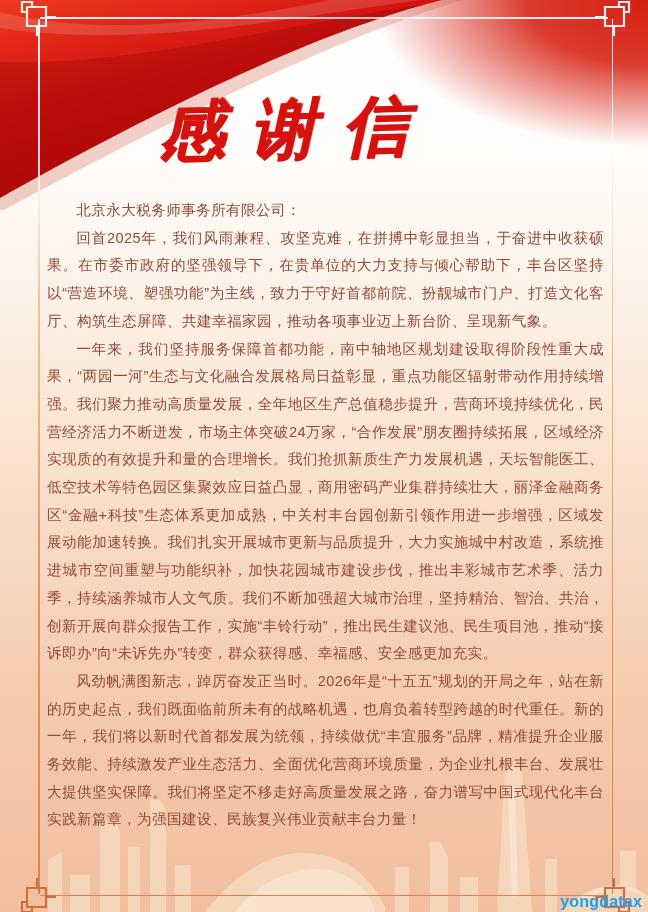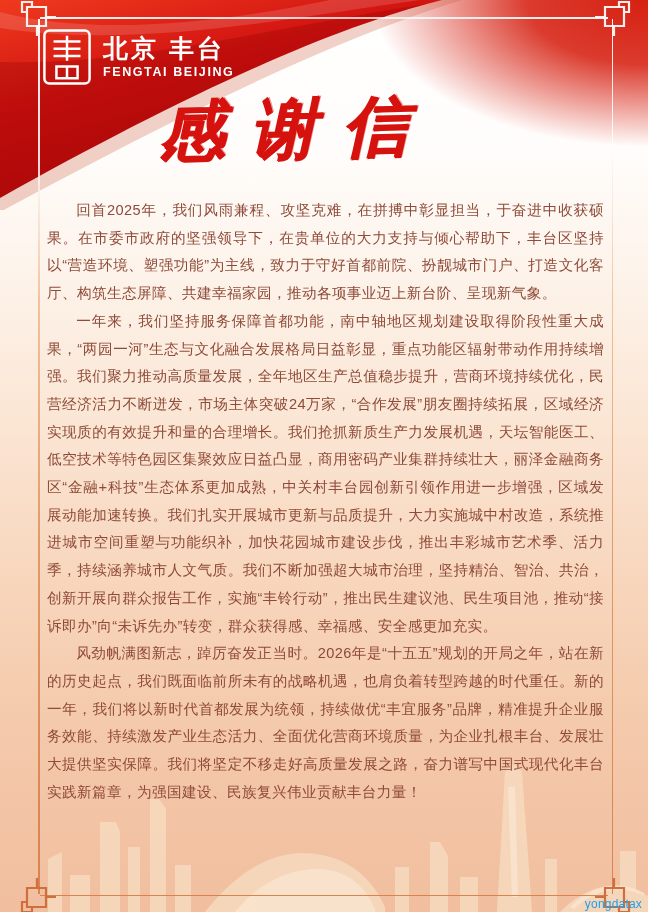--- a/index.html
+++ b/index.html
@@ -37,21 +37,21 @@
     text-shadow:1px 1px 0 #d5120e, 2px 0 0 rgba(213,18,14,.4);
   }
   
   .body{
     position:absolute;top:197px;left:47px;right:44px;z-index:4;
     color:#8f4a38;font-size:14.6px;line-height:27.7px;letter-spacing:.4px;
     text-align:justify;
   }
   .body p{margin:0;text-indent:2em;}
   
-  .watermark{position:absolute;right:6px;bottom:1px;z-index:8;color:#1b9ff0;font-weight:normal;font-size:12px;letter-spacing:.2px;}
+  .watermark{position:absolute;right:6px;bottom:1px;z-index:8;color:#1b9ff0;font-weight:bold;font-size:16px;letter-spacing:.2px;}
 </style>
 </head>
 <body>
 
 <div class="page">
 
   <svg class="skyline" viewBox="0 0 648 165" preserveAspectRatio="none">
     <g fill="#f8dcc0" opacity="0.8">
       <path d="M48,165 V112 l14,-7 V165 Z"></path>
       <path d="M70,165 V128 h20 V165 Z"></path>
@@ -106,37 +106,25 @@
   <svg class="knot knot-tr" viewBox="0 0 36 36">
     <path fill="none" stroke="currentColor" stroke-width="2.2" stroke-linecap="square" d="M36,17 H26 V7 H7 V26 H17 V36 M26,17 V26 H17 M12,7 V2 H2 V12 H7"></path>
   </svg>
   <svg class="knot knot-bl" viewBox="0 0 36 36">
     <path fill="none" stroke="currentColor" stroke-width="2.2" stroke-linecap="square" d="M36,17 H26 V7 H7 V26 H17 V36 M26,17 V26 H17 M12,7 V2 H2 V12 H7"></path>
   </svg>
   <svg class="knot knot-br" viewBox="0 0 36 36">
     <path fill="none" stroke="currentColor" stroke-width="2.2" stroke-linecap="square" d="M36,17 H26 V7 H7 V26 H17 V36 M26,17 V26 H17 M12,7 V2 H2 V12 H7"></path>
   </svg>
 
-  <div class="logo">
-    <svg width="50" height="58" viewBox="0 0 52 60">
-      <g fill="none" stroke="#ffffff" stroke-width="2.6">
-        <rect x="2.5" y="2.5" width="47" height="55" rx="5"></rect>
-        <path d="M12,14 H40 M12,21.5 H40 M12,29 H40 M26,8 V34"></path>
-        <path d="M15,40 h22 v12 h-22 z M26,40 V52"></path>
-      </g>
-    </svg>
-    <div class="logo-text">
-      <div class="logo-cn">北京 丰台</div>
-      <div class="logo-en">FENGTAI BEIJING</div>
-    </div>
-  </div>
 
   <h1 class="title">感谢信</h1>
 
   <div class="body">
+    <p>北京永大税务师事务所有限公司：</p>
     <p>回首2025年，我们风雨兼程、攻坚克难，在拼搏中彰显担当，于奋进中收获硕果。在市委市政府的坚强领导下，在贵单位的大力支持与倾心帮助下，丰台区坚持以“营造环境、塑强功能”为主线，致力于守好首都前院、扮靓城市门户、打造文化客厅、构筑生态屏障、共建幸福家园，推动各项事业迈上新台阶、呈现新气象。</p>
     <p>一年来，我们坚持服务保障首都功能，南中轴地区规划建设取得阶段性重大成果，“两园一河”生态与文化融合发展格局日益彰显，重点功能区辐射带动作用持续增强。我们聚力推动高质量发展，全年地区生产总值稳步提升，营商环境持续优化，民营经济活力不断迸发，市场主体突破24万家，“合作发展”朋友圈持续拓展，区域经济实现质的有效提升和量的合理增长。我们抢抓新质生产力发展机遇，天坛智能医工、低空技术等特色园区集聚效应日益凸显，商用密码产业集群持续壮大，丽泽金融商务区“金融+科技”生态体系更加成熟，中关村丰台园创新引领作用进一步增强，区域发展动能加速转换。我们扎实开展城市更新与品质提升，大力实施城中村改造，系统推进城市空间重塑与功能织补，加快花园城市建设步伐，推出丰彩城市艺术季、活力季，持续涵养城市人文气质。我们不断加强超大城市治理，坚持精治、智治、共治，创新开展向群众报告工作，实施“丰铃行动”，推出民生建议池、民生项目池，推动“接诉即办”向“未诉先办”转变，群众获得感、幸福感、安全感更加充实。</p>
     <p>风劲帆满图新志，踔厉奋发正当时。2026年是“十五五”规划的开局之年，站在新的历史起点，我们既面临前所未有的战略机遇，也肩负着转型跨越的时代重任。新的一年，我们将以新时代首都发展为统领，持续做优“丰宜服务”品牌，精准提升企业服务效能、持续激发产业生态活力、全面优化营商环境质量，为企业扎根丰台、发展壮大提供坚实保障。我们将坚定不移走好高质量发展之路，奋力谱写中国式现代化丰台实践新篇章，为强国建设、民族复兴伟业贡献丰台力量！</p>
 
   </div>
 
   <div class="watermark">yongdatax</div>
 </div>
 
 </body></html>

